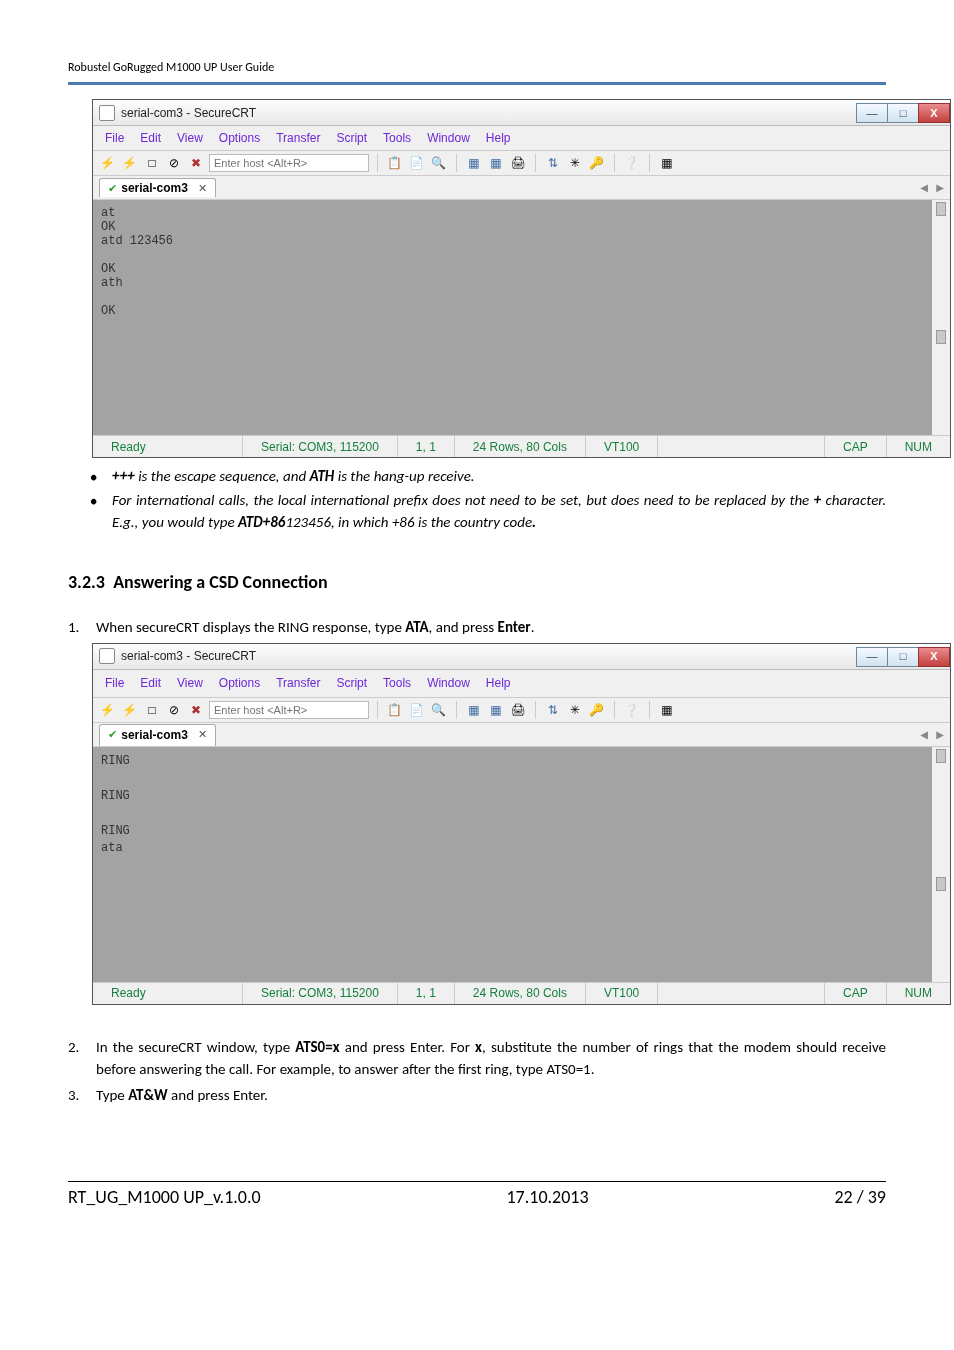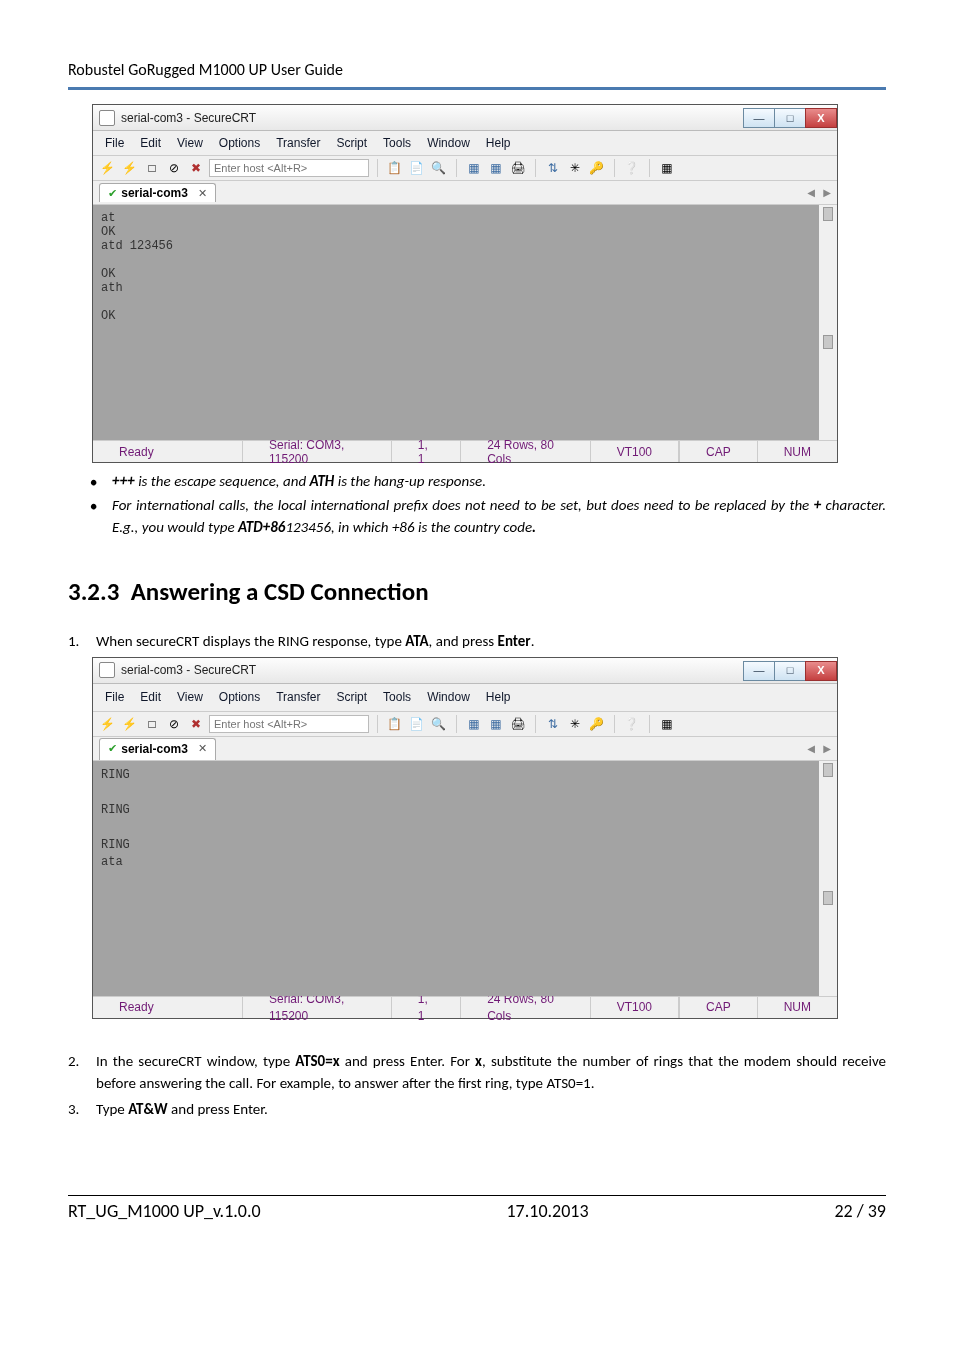--- a/index.html
+++ b/index.html
@@ -6,34 +6,34 @@
     body {
       font-family: Calibri, Arial, sans-serif;
       background: #fff;
       width: 954px;
       margin: 0 auto;
       padding: 0;
       color: #000;
     }
     .page-header {
       padding: 60px 68px 8px 68px;
-      font-size: 16px;
+      font-size: 12px;
       color: #000;
     }
     .header-rule {
       margin: 0 68px;
       border: none;
       border-top: 3px solid #4a7ab0;
       margin-bottom: 14px;
     }
     .content {
       padding: 0 68px 40px 68px;
     }
     .screenshot-window {
-      width: 746px;
+      width: 859px;
       border: 1px solid #555;
       background: #fff;
       margin-bottom: 8px;
       font-family: "Segoe UI", Tahoma, sans-serif;
       font-size: 12px;
     }
     .titlebar {
       display: flex;
       align-items: center;
       justify-content: space-between;
@@ -72,21 +72,21 @@
       border-color: #9a3030;
       font-weight: bold;
     }
     .menubar {
       display: flex;
       gap: 4px;
       padding: 4px 6px;
       background: #f0f0f0;
       border-bottom: 1px solid #ccc;
       font-size: 12px;
-      color: #0f172a;
+      color: #6d28d9;
     }
     .menubar span { padding: 1px 6px; }
     .toolbar {
       display: flex;
       align-items: center;
       padding: 3px 6px;
       background: #f0f0f0;
       border-bottom: 1px solid #ccc;
       gap: 4px;
       font-size: 11px;
@@ -156,25 +156,25 @@
     }
     .statusbar {
       display: flex;
       background: #f0f0f0;
       border-top: 1px solid #ccc;
       font-size: 12px;
       height: 22px;
       align-items: stretch;
     }
     .statusbar .cell {
-      padding: 2px 26px;
+      padding: 2px 18px;
       border-right: 1px solid #ccc;
       display: flex;
       align-items: center;
-      color: #701a75;
+      color: #15803d;
     }
     .statusbar .cell:first-child { flex: 0 0 150px; }
     .statusbar .spacer { flex: 1; border-right: 1px solid #ccc; }
     .note-label {
       font-style: italic;
       font-weight: bold;
       margin: 4px 0 4px 20px;
       font-size: 15px;
     }
     .bullet-list { list-style: none; margin: 0 0 20px 0; }
@@ -190,21 +190,21 @@
       content: "●";
       position: absolute;
       left: 22px;
       font-style: normal;
       font-size: 12px;
       top: 3px;
     }
     .bold { font-weight: bold; }
     .bold-upright { font-weight: bold; font-style: normal; }
     .section-heading {
-      font-size: 25px;
+      font-size: 18px;
       font-weight: bold;
       margin: 38px 0 24px 0;
       font-family: Calibri, Arial, sans-serif;
     }
     .num-list { list-style: none; counter-reset: item; }
     .num-list > li {
       counter-increment: item;
       position: relative;
       padding-left: 28px;
       font-size: 15px;
@@ -309,21 +309,21 @@
       <span class="cell">24 Rows, 80 Cols</span>
       <span class="cell">VT100</span>
       <span class="spacer"></span>
       <span class="cell">CAP</span>
       <span class="cell" style="border-right:none;">NUM</span>
     </div>
   </div>
 
   <ul class="bullet-list">
     <li>
-      <span class="bold">+++</span><span> is the escape sequence, and </span><span class="bold">ATH</span><span> is the hang-up response.</span>
+      <span class="bold">+++</span><span> is the escape sequence, and </span><span class="bold">ATH</span><span> is the hang-up receive.</span>
     </li>
     <li class="justify">
       <span>For international calls, the local international prefix does not need to be set, but does need to be replaced by the </span><span class="bold">+</span><span> character. E.g., you would type </span><span class="bold">ATD+86</span><span>123456, in which +86 is the country code</span><span class="bold">.</span>
     </li>
   </ul>
 
   <h2 class="section-heading">
     <span>3.2.3</span>&nbsp;&nbsp;<span>Answering a CSD Connection</span>
   </h2>
 

